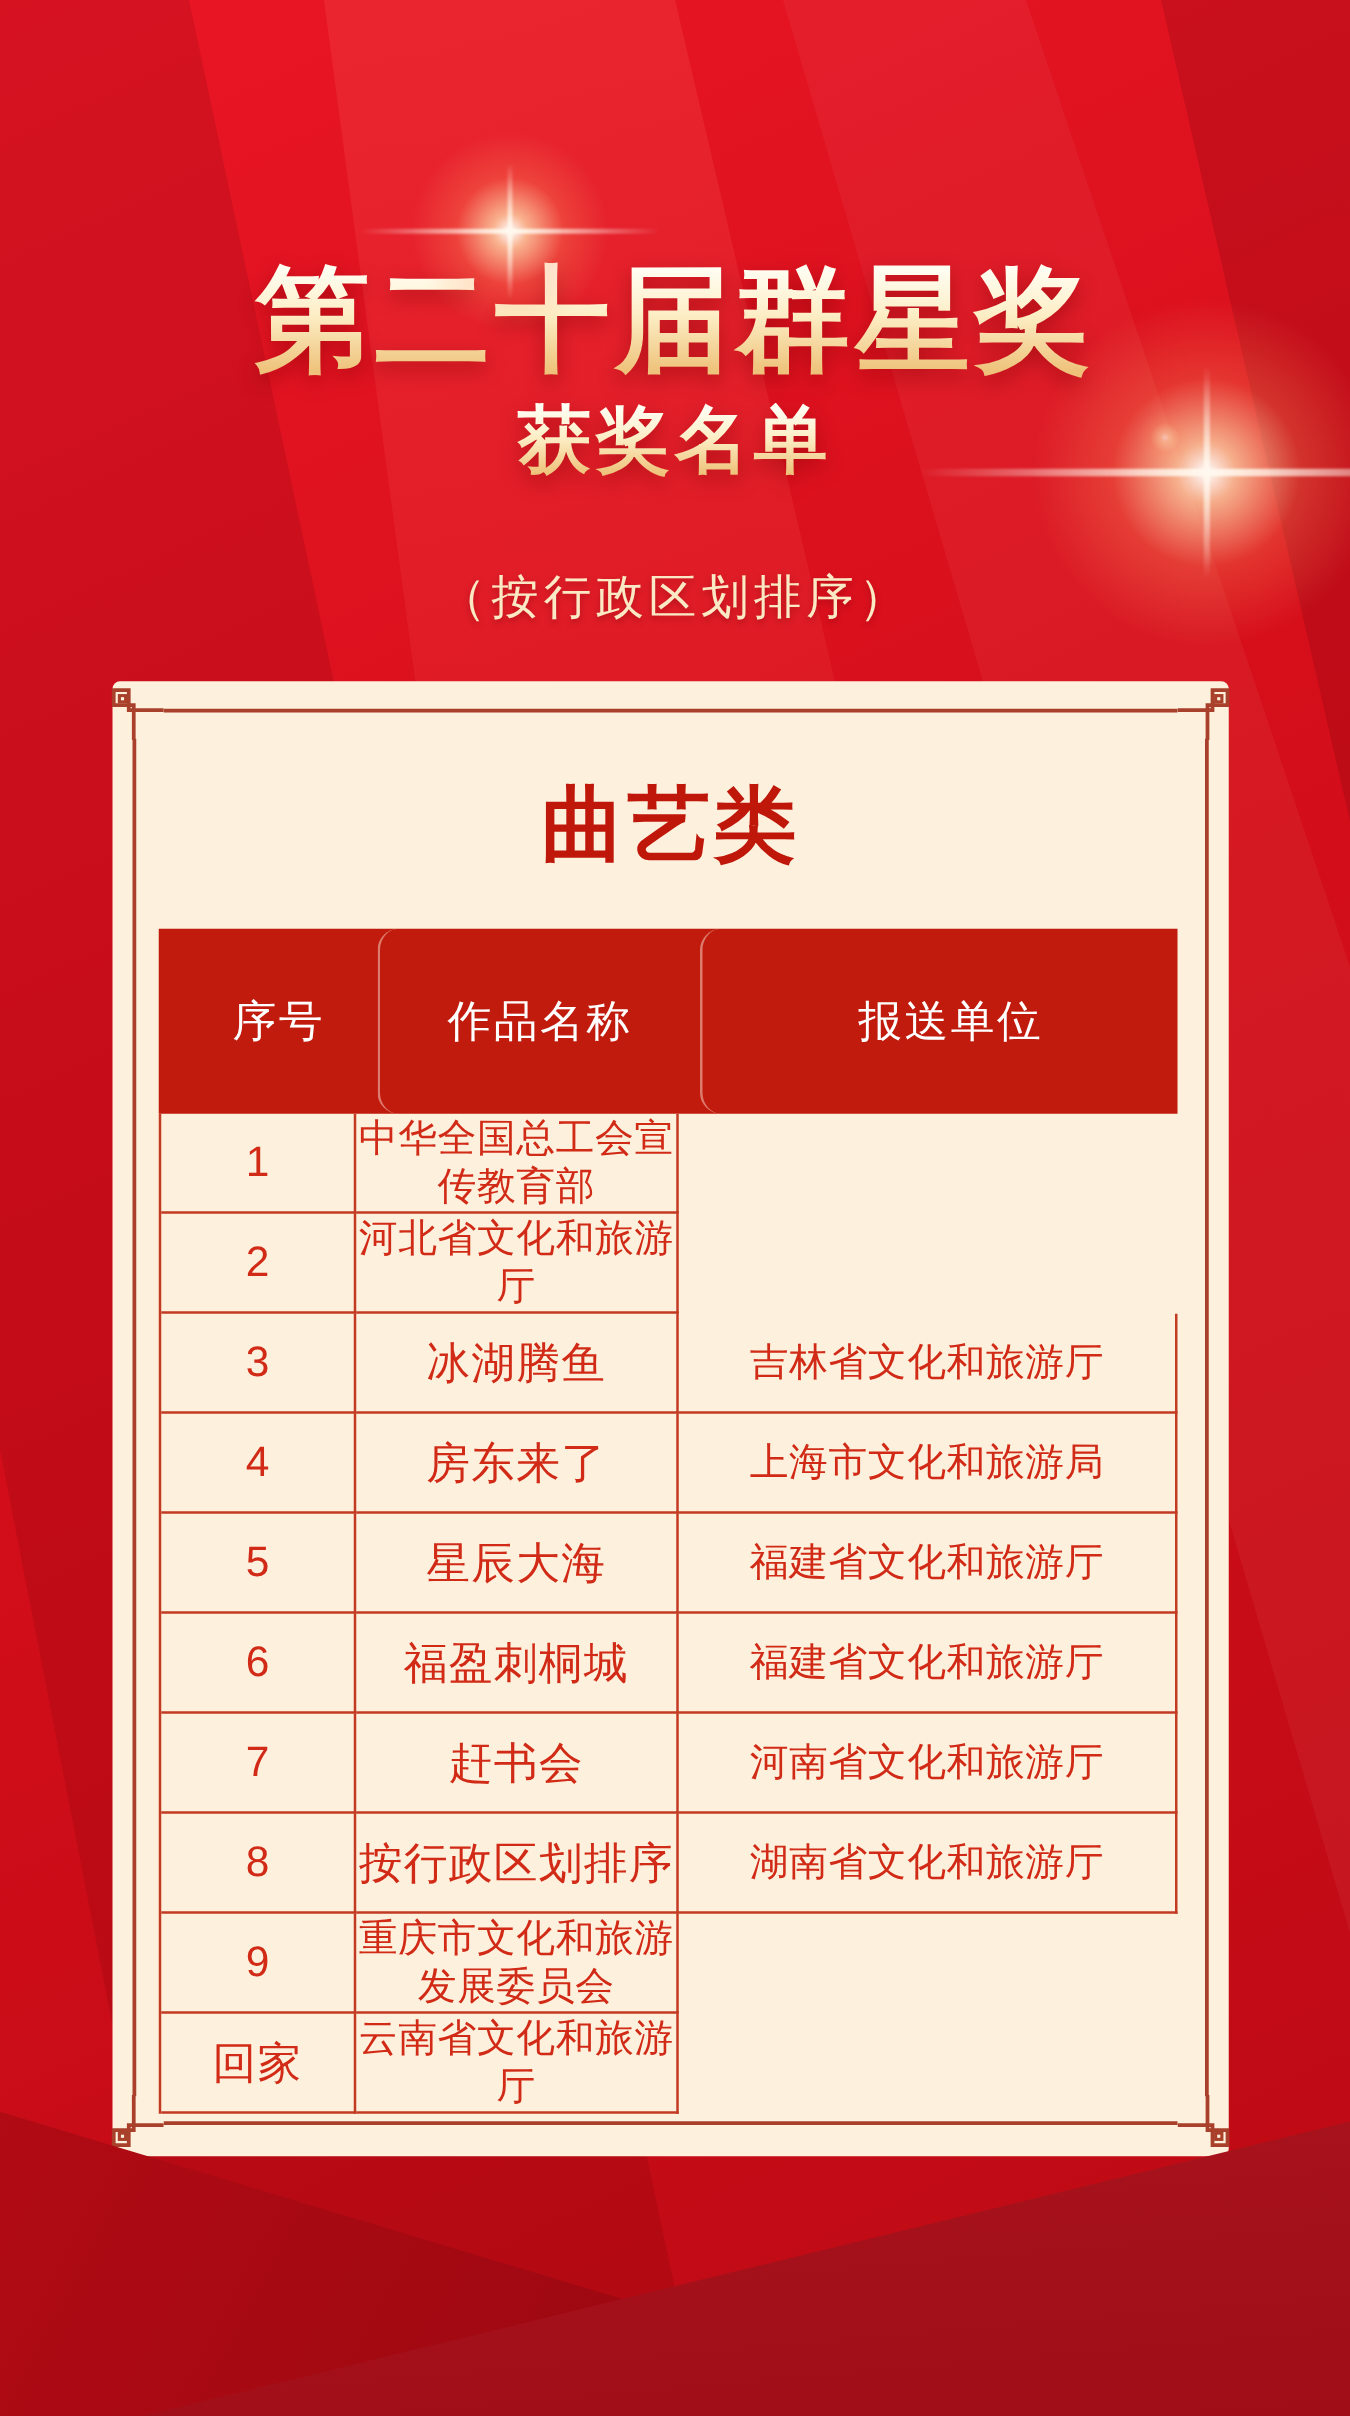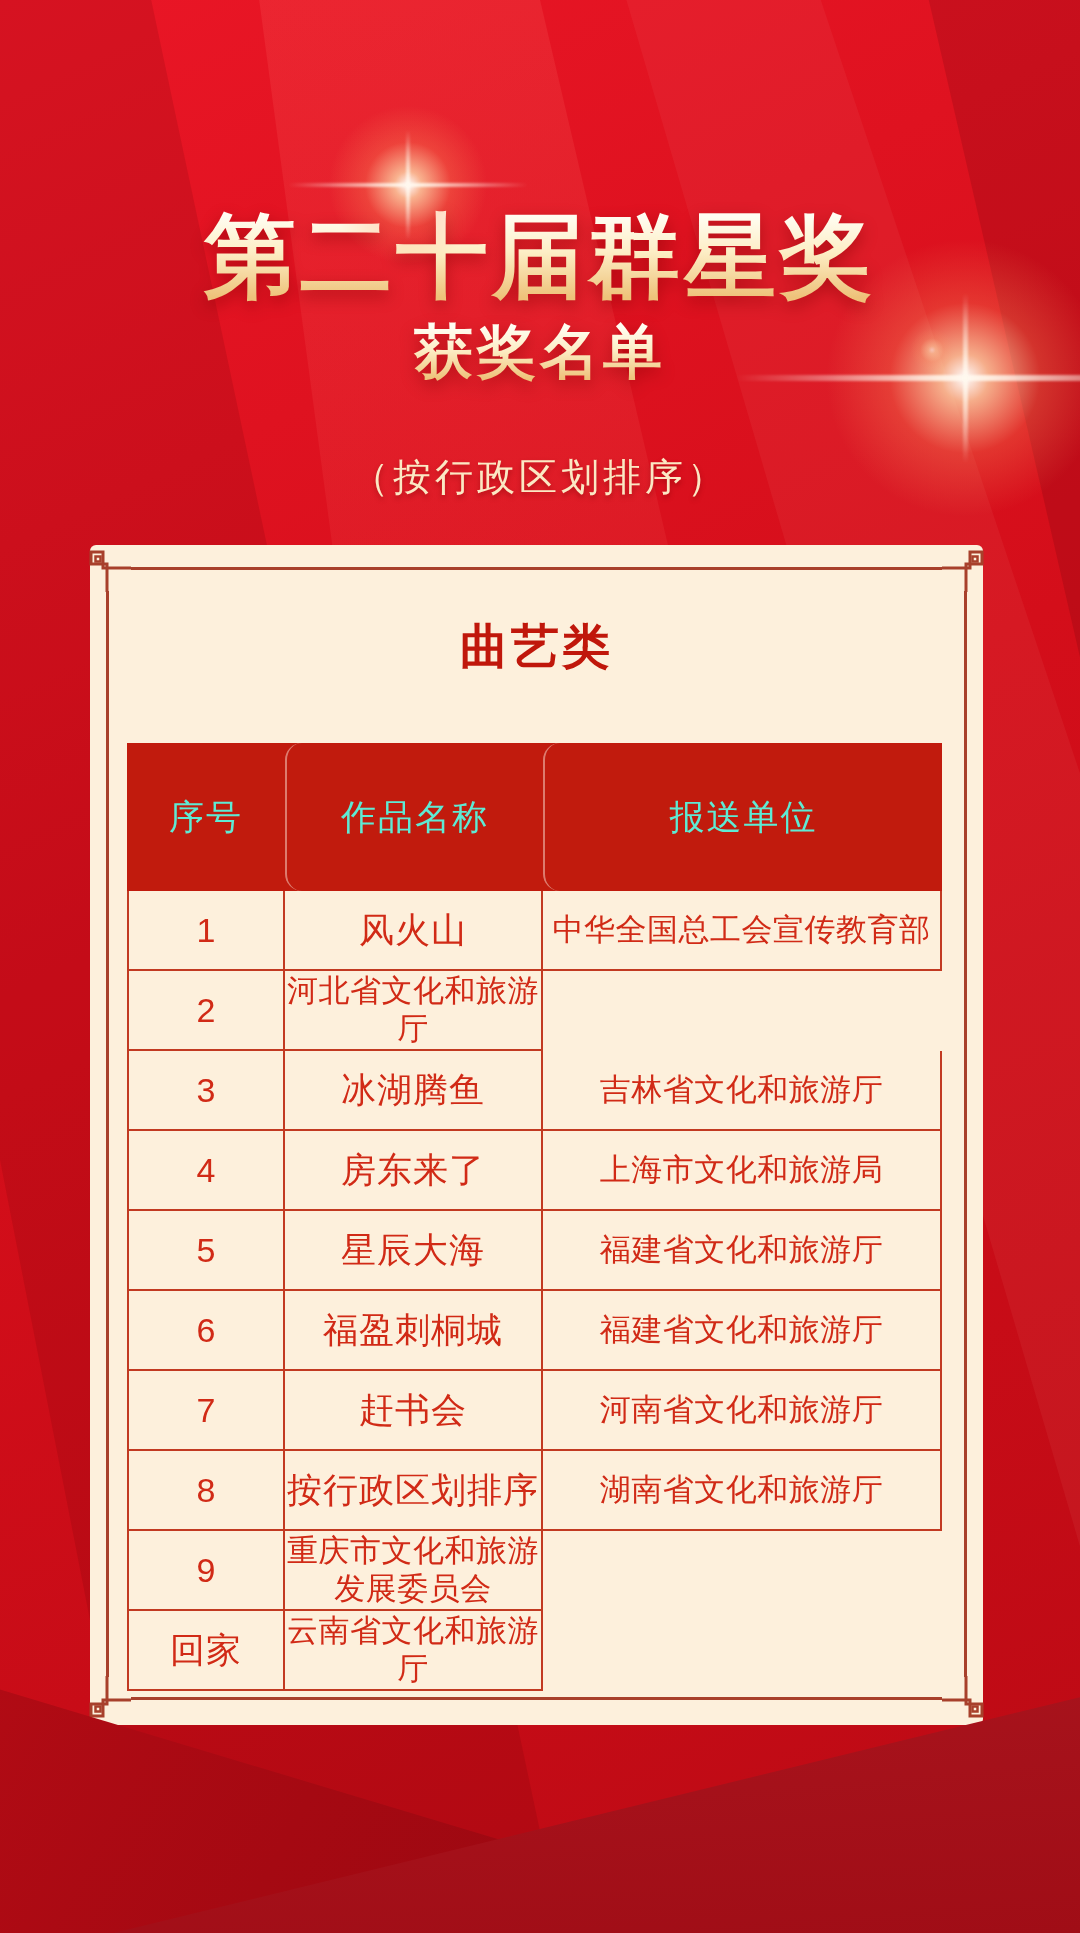--- a/index.html
+++ b/index.html
@@ -48,26 +48,26 @@
   .b-line.left{left:16px;top:46px;width:3px;height:1086px;}
   .b-line.right{left:874px;top:46px;width:3px;height:1086px;}
   .corner{position:absolute;width:44px;height:44px;}
   .corner svg{display:block;}
   .corner.tl{left:-3px;top:3px;}
   .corner.tr{left:852px;top:3px;transform:rotate(90deg);}
   .corner.br{left:852px;top:1131px;transform:rotate(180deg);}
   .corner.bl{left:-3px;top:1131px;transform:rotate(270deg);}
   .category{
     position:absolute;left:0;top:70px;width:100%;text-align:center;
-    font-size:48px;font-weight:800;letter-spacing:3px;color:#c0170b;
+    font-size:66px;font-weight:800;letter-spacing:3px;color:#c0170b;
   }
   
   .awards{position:absolute;left:37px;top:198px;width:815px;}
   .t-head{display:grid;grid-template-columns:158px 258px 399px;height:148px;
-    background:#c11b0d;color:#5eead4;}
+    background:#c11b0d;color:#ffffff;padding-left:17px;}
   .t-head .hcell{display:flex;align-items:center;justify-content:center;
     font-size:35px;font-weight:500;letter-spacing:2px;}
   .t-head .hcell + .hcell{border-left:2px solid rgba(255,242,228,.45);border-radius:17px;}
   .t-body{border-left:2px solid #c23a22;}
   .t-row{display:grid;grid-template-columns:156px 258px 399px;height:80px;box-sizing:border-box;}
   .t-row .cell{display:flex;align-items:center;justify-content:center;text-align:center;
     border-right:2px solid #c23a22;border-bottom:2px solid #c23a22;
     color:#d12a16;}
   .cell.no{font-size:34px;}
   .cell.work{font-size:35px;letter-spacing:1px;}
@@ -141,21 +141,20 @@
 
     <div class="awards">
       <div class="t-head">
         <div class="hcell">序号</div>
         <div class="hcell">作品名称</div>
         <div class="hcell">报送单位</div>
       </div>
       <div class="t-body">
         <div class="t-row">
           <div class="cell no">1</div>
-          <div class="cell work">风火山</div>
           <div class="cell org">中华全国总工会宣传教育部</div>
         </div>
         <div class="t-row">
           <div class="cell no">2</div>
           <div class="cell org">河北省文化和旅游厅</div>
         </div>
         <div class="t-row">
           <div class="cell no">3</div>
           <div class="cell work">冰湖腾鱼</div>
           <div class="cell org">吉林省文化和旅游厅</div>

